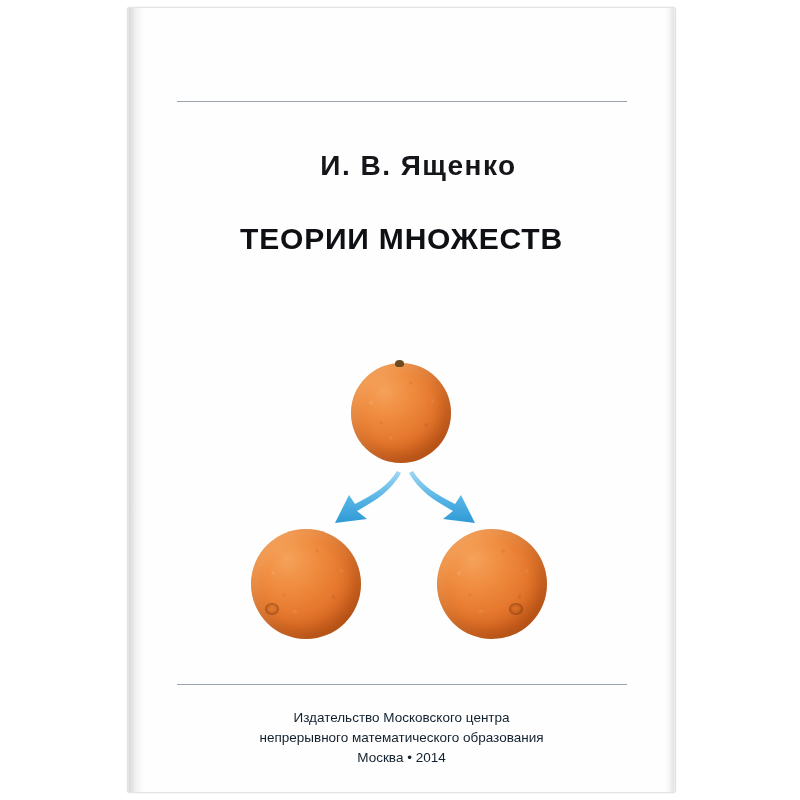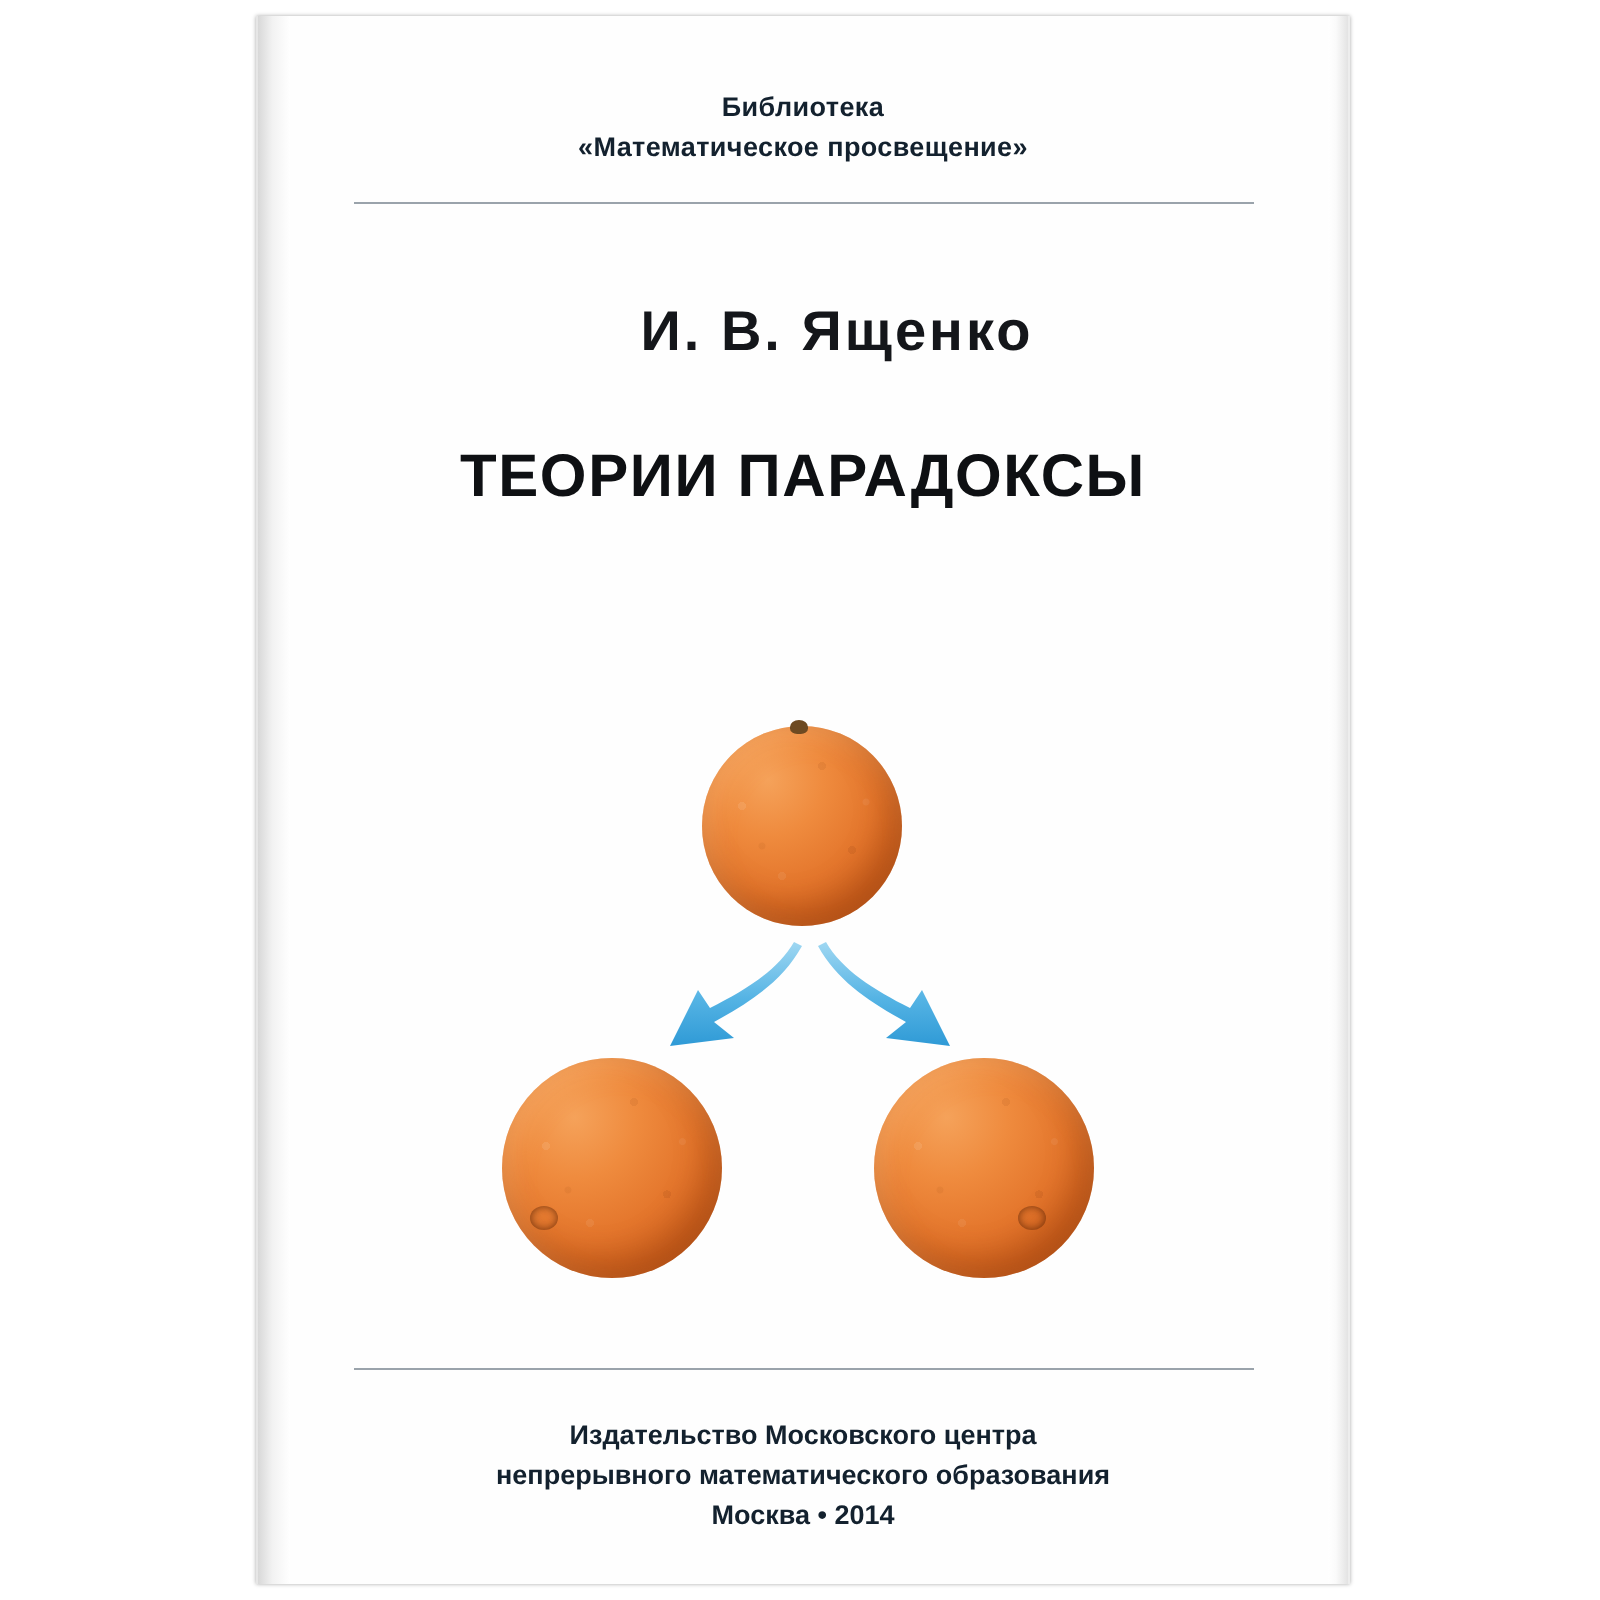--- a/index.html
+++ b/index.html
@@ -149,44 +149,40 @@
 
   .arrows { position: absolute; left: 176px; top: 108px; }
 
   .publisher {
     position: absolute;
     top: 700px;
     left: 0;
     width: 100%;
     text-align: center;
     font-size: 13.5px;
-    font-weight: bold;
+    font-weight: normal;
     color: #13212e;
     line-height: 20px;
   }
 </style>
 </head>
 <body>
 
 <div id="page">
   <div class="cover">
     <div class="spine-shade"></div>
     <div class="right-shade"></div>
 
-    <div class="series">
-      <div>Библиотека</div>
-      <div>«Математическое просвещение»</div>
-    </div>
 
     <div class="rule rule-top"></div>
 
     <div class="author">И. В. Ященко</div>
 
     <div class="title">
-      <div>ТЕОРИИ ПАРАДОКСЫ</div>
+      <div>ТЕОРИИ МНОЖЕСТВ</div>
     </div>
 
     <div class="art">
       <div class="orange" id="orange-top">
         <div class="stem" style="left:44px; top:-3px;"></div>
       </div>
 
       <svg class="arrows" width="200" height="80" viewBox="0 0 200 80">
         <defs>
           <linearGradient id="ag" x1="0" y1="0" x2="0" y2="1">

